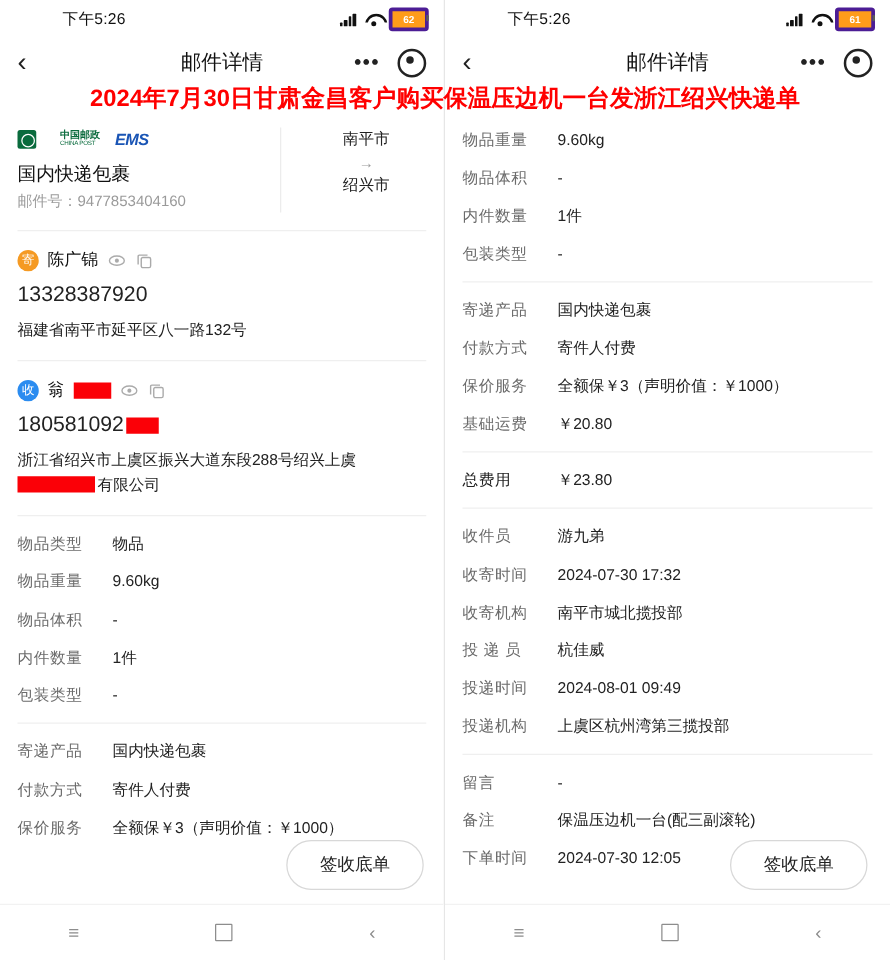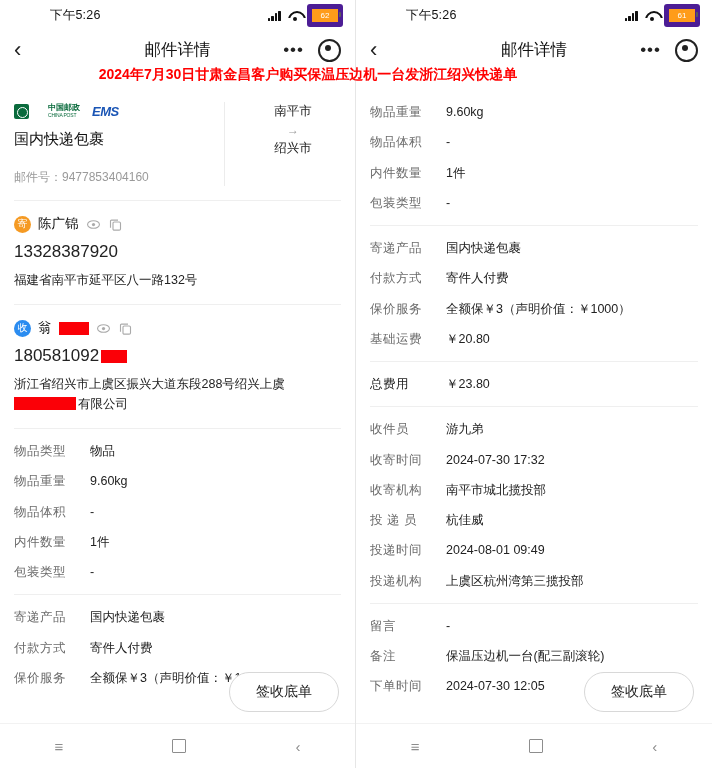--- a/index.html
+++ b/index.html
@@ -86,27 +86,27 @@
     left: 5px; top: 7px;
     width: 4px; height: 4px;
     background: #111;
     border-radius: 50%;
   }
   .battery {
     display: inline-flex;
     align-items: center;
     justify-content: center;
     width: 26px; height: 13px;
-    border: 5px solid #4c1d95;
+    border: 3px solid #4c1d95;
     border-radius: 3px;
     position: relative;
     background: #ff9c1a;
     color: #fff;
     font-size: 8px;
-    font-weight: normal;
+    font-weight: bold;
   }
   .battery.b2 { background: #ff9c1a; }
   .battery::after {
     content: "";
     position: absolute;
     right: -3px; top: 3px;
     width: 2px; height: 5px;
     background: #5a5a5a;
     border-radius: 0 1px 1px 0;
   }
@@ -163,25 +163,26 @@
   }
 
   
   .caption {
     position: absolute;
     top: 66px;
     left: 0;
     width: 616px;
     text-align: center;
     color: #ff0000;
-    font-size: 14px;
+    font-size: 19px;
     font-weight: bold;
     z-index: 50;
     letter-spacing: 0px;
     white-space: nowrap;
+    padding-left: 48px;
   }
 
   
   .content {
     padding: 0 14px;
     font-size: 12.5px;
     color: #222;
   }
   .spacer-caption { height: 26px; }
 
@@ -231,21 +232,21 @@
     letter-spacing: -0.5px;
   }
   .prod-name {
     font-size: 15px;
     color: #111;
     margin-top: 10px;
   }
   .mail-no {
     font-size: 12px;
     color: #9a9a9a;
-    margin-top: 20px;
+    margin-top: 4px;
   }
   .route {
     width: 96px;
     border-left: 1px solid #ececec;
     padding-left: 20px;
     text-align: center;
     font-size: 12.5px;
     color: #222;
     line-height: 1.5;
   }

